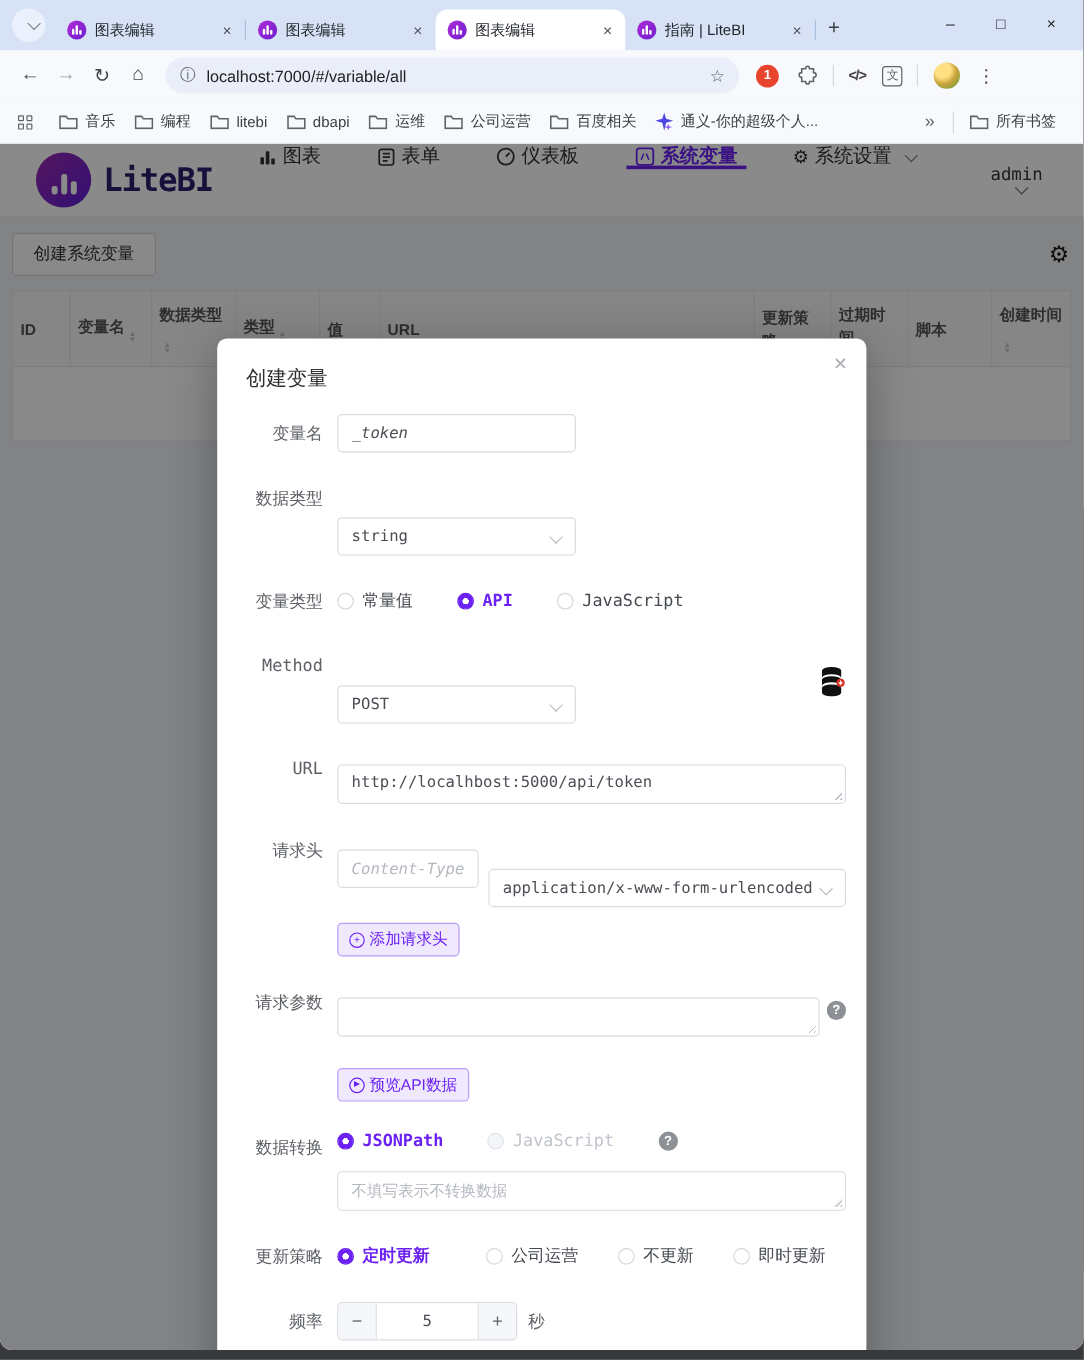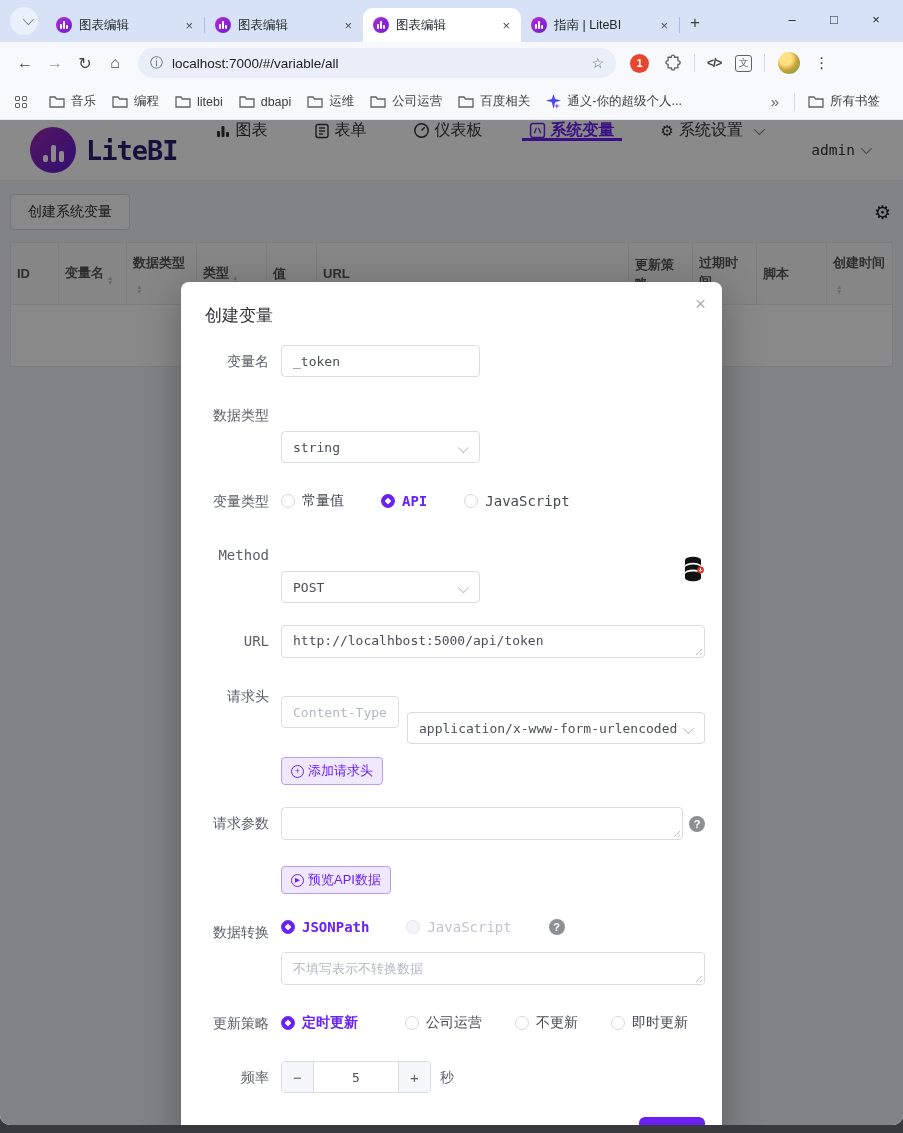--- a/index.html
+++ b/index.html
@@ -55,21 +55,21 @@
   .logo { width:46px; height:46px; border-radius:50%; background:linear-gradient(135deg,#9c27b0 0%,#5e1fd6 100%); display:flex; align-items:flex-end; justify-content:center; gap:3px; padding-bottom:11px; flex-shrink:0; }
   .logo i { background:#fff; width:5px; border-radius:2px; display:block; }
   .brand { font-family:"DejaVu Sans Mono",monospace; font-weight:bold; font-size:27px; color:#2a1e6e; margin:0 22px 0 10px; letter-spacing:-1px; }
   .nav { display:flex; align-items:flex-start; height:100%;gap:16px; }
   .navitem { display:flex; align-items:center; gap:5px; padding:0 15px; font-size:16px; color:#333; cursor:pointer; position:relative; }
   .navitem svg { flex-shrink:0; }
   .navitem.active { color:#6b21f3; font-weight:bold; }
   .navitem.active::after { content:""; position:absolute; left:8px; right:8px; bottom:0; height:3px; background:#6b21f3; }
   .nav-gear { font-size:15px; }
   .chev { width:8px; height:8px; border-right:1.5px solid currentColor; border-bottom:1.5px solid currentColor; transform:rotate(45deg) translateY(-2px); display:inline-block; margin-left:6px; opacity:.65; }
-  .userbox { margin-left:auto; display:flex; align-items:center; font-size:14.5px; color:#333; cursor:pointer; font-family:"DejaVu Sans Mono",monospace; }
+  .userbox { margin-left:auto; display:flex; align-items:center; font-size:14.5px; color:#333; cursor:pointer; font-family:"DejaVu Sans Mono",monospace;flex-direction:column; }
 
   .content-bar { display:flex; align-items:center; padding:13px 12px 12px 10px; }
   .create-btn { background:#fdfdfd; border:1px solid #d4d7dd; border-radius:4px; padding:8px 17px; font-size:14px; color:#333; cursor:pointer; }
   .content-gear { margin-left:auto; font-size:19px; color:#1a1a1a; cursor:pointer; }
 
   table.vars { width:883px; margin:0 10px; border-collapse:collapse; background:#fdfdfd; }
   .vars th { background:#f7f8fa; border:1px solid #e4e7ed; font-size:13px; color:#555; font-weight:bold; padding:10px 6px; text-align:left; line-height:19px; vertical-align:middle; }
   .vars td.empty-row { height:62px; border:1px solid #e4e7ed; border-top:none; }
   .sort { display:inline-flex; flex-direction:column; vertical-align:-3px; margin-left:3px; }
   .sort span { font-size:6.5px; line-height:5px; color:#c0c4cc; }
@@ -77,26 +77,26 @@
   .overlay { position:absolute; inset:0; background:rgba(0,0,0,0.46); z-index:5; }
 
   
   .modal { position:absolute; left:181px; top:162px; width:541px; z-index:10; background:#fff; border-radius:8px; box-shadow:0 10px 40px rgba(0,0,0,.3); padding:14px 17px 14px 24px; }
   .modal-title { font-size:17px; color:#2f3033; padding:8px 0 18px 0; }
   .modal-close { position:absolute; top:12px; right:16px; font-size:19px; color:#a9acb2; cursor:pointer; line-height:1; }
   .frow { display:flex; margin-bottom:22px; }
   .flabel { width:64px; flex-shrink:0; text-align:right; margin-right:12px; font-size:14px; color:#5d6166; line-height:32px; white-space:nowrap; }
   .fctrl { flex:1; min-width:0; }
   .inrow { display:flex; align-items:center; }
-  .ipt { height:32px; border:1px solid #d9dce3; border-radius:4px; padding:0 11px; font-family:"DejaVu Sans Mono",monospace; font-size:13px; color:#4b4f55; background:#fff; outline:none; }
+  .ipt { height:32px; border:1px solid #d9dce3; border-radius:4px; padding:0 11px; font-family:"DejaVu Sans Mono",monospace; font-size:13px; color:#4b4f55; background:#fff; outline:none;font-style:italic; }
   .ipt::placeholder, .ta::placeholder { color:#b4b8c0; }
   .w-sm { width:199px; }
   .sel { position:relative; display:flex; align-items:center; height:32px; border:1px solid #d9dce3; border-radius:4px; padding:0 26px 0 11px; font-family:"DejaVu Sans Mono",monospace; font-size:13px; color:#4b4f55; background:#fff; cursor:pointer;margin-top:32px; }
   .sel .chev { position:absolute; right:13px; top:13px; color:#9aa0a8; margin:0; }
-  .ta { width:100%; height:33px; border:1px solid #d9dce3; border-radius:4px; padding:7px 11px; font-family:"DejaVu Sans Mono",monospace; font-size:13px; color:#4b4f55; resize:none; outline:none; display:block; }
+  .ta { width:100%; height:33px; border:1px solid #d9dce3; border-radius:4px; padding:7px 11px; font-family:"DejaVu Sans Mono",monospace; font-size:13px; color:#4b4f55; resize:none; outline:none; display:block;margin-top:12px; }
   .rz { position:relative; }
   .rz::after { content:""; position:absolute; right:3px; bottom:3px; width:9px; height:9px; background:repeating-linear-gradient(135deg,transparent 0 2px,#b9bdc4 2px 3px); clip-path:polygon(100% 0,100% 100%,0 100%); pointer-events:none; }
   .help { font-size:12.5px; color:#6b21f3; margin-top:7px; }
   .radio { display:inline-flex; align-items:center; gap:7px; margin-right:37px; cursor:pointer; font-size:14px; color:#454950;text-align:center; }
   .radio .dot { width:14px; height:14px; border-radius:50%; border:1px solid #d4d7dd; background:#fff; flex-shrink:0; }
   .radio.checked .dot { border-color:#6b21f3; background:radial-gradient(circle,#fff 0 2.5px,#6b21f3 2.8px); }
   .radio.checked { color:#6b21f3; font-weight:bold; }
   .radio.disabled { color:#c0c4cc; }
   .radio.disabled .dot { background:#f3f5f8; border-color:#e2e5ea; }
   .radio .en { font-family:"DejaVu Sans Mono",monospace; }

